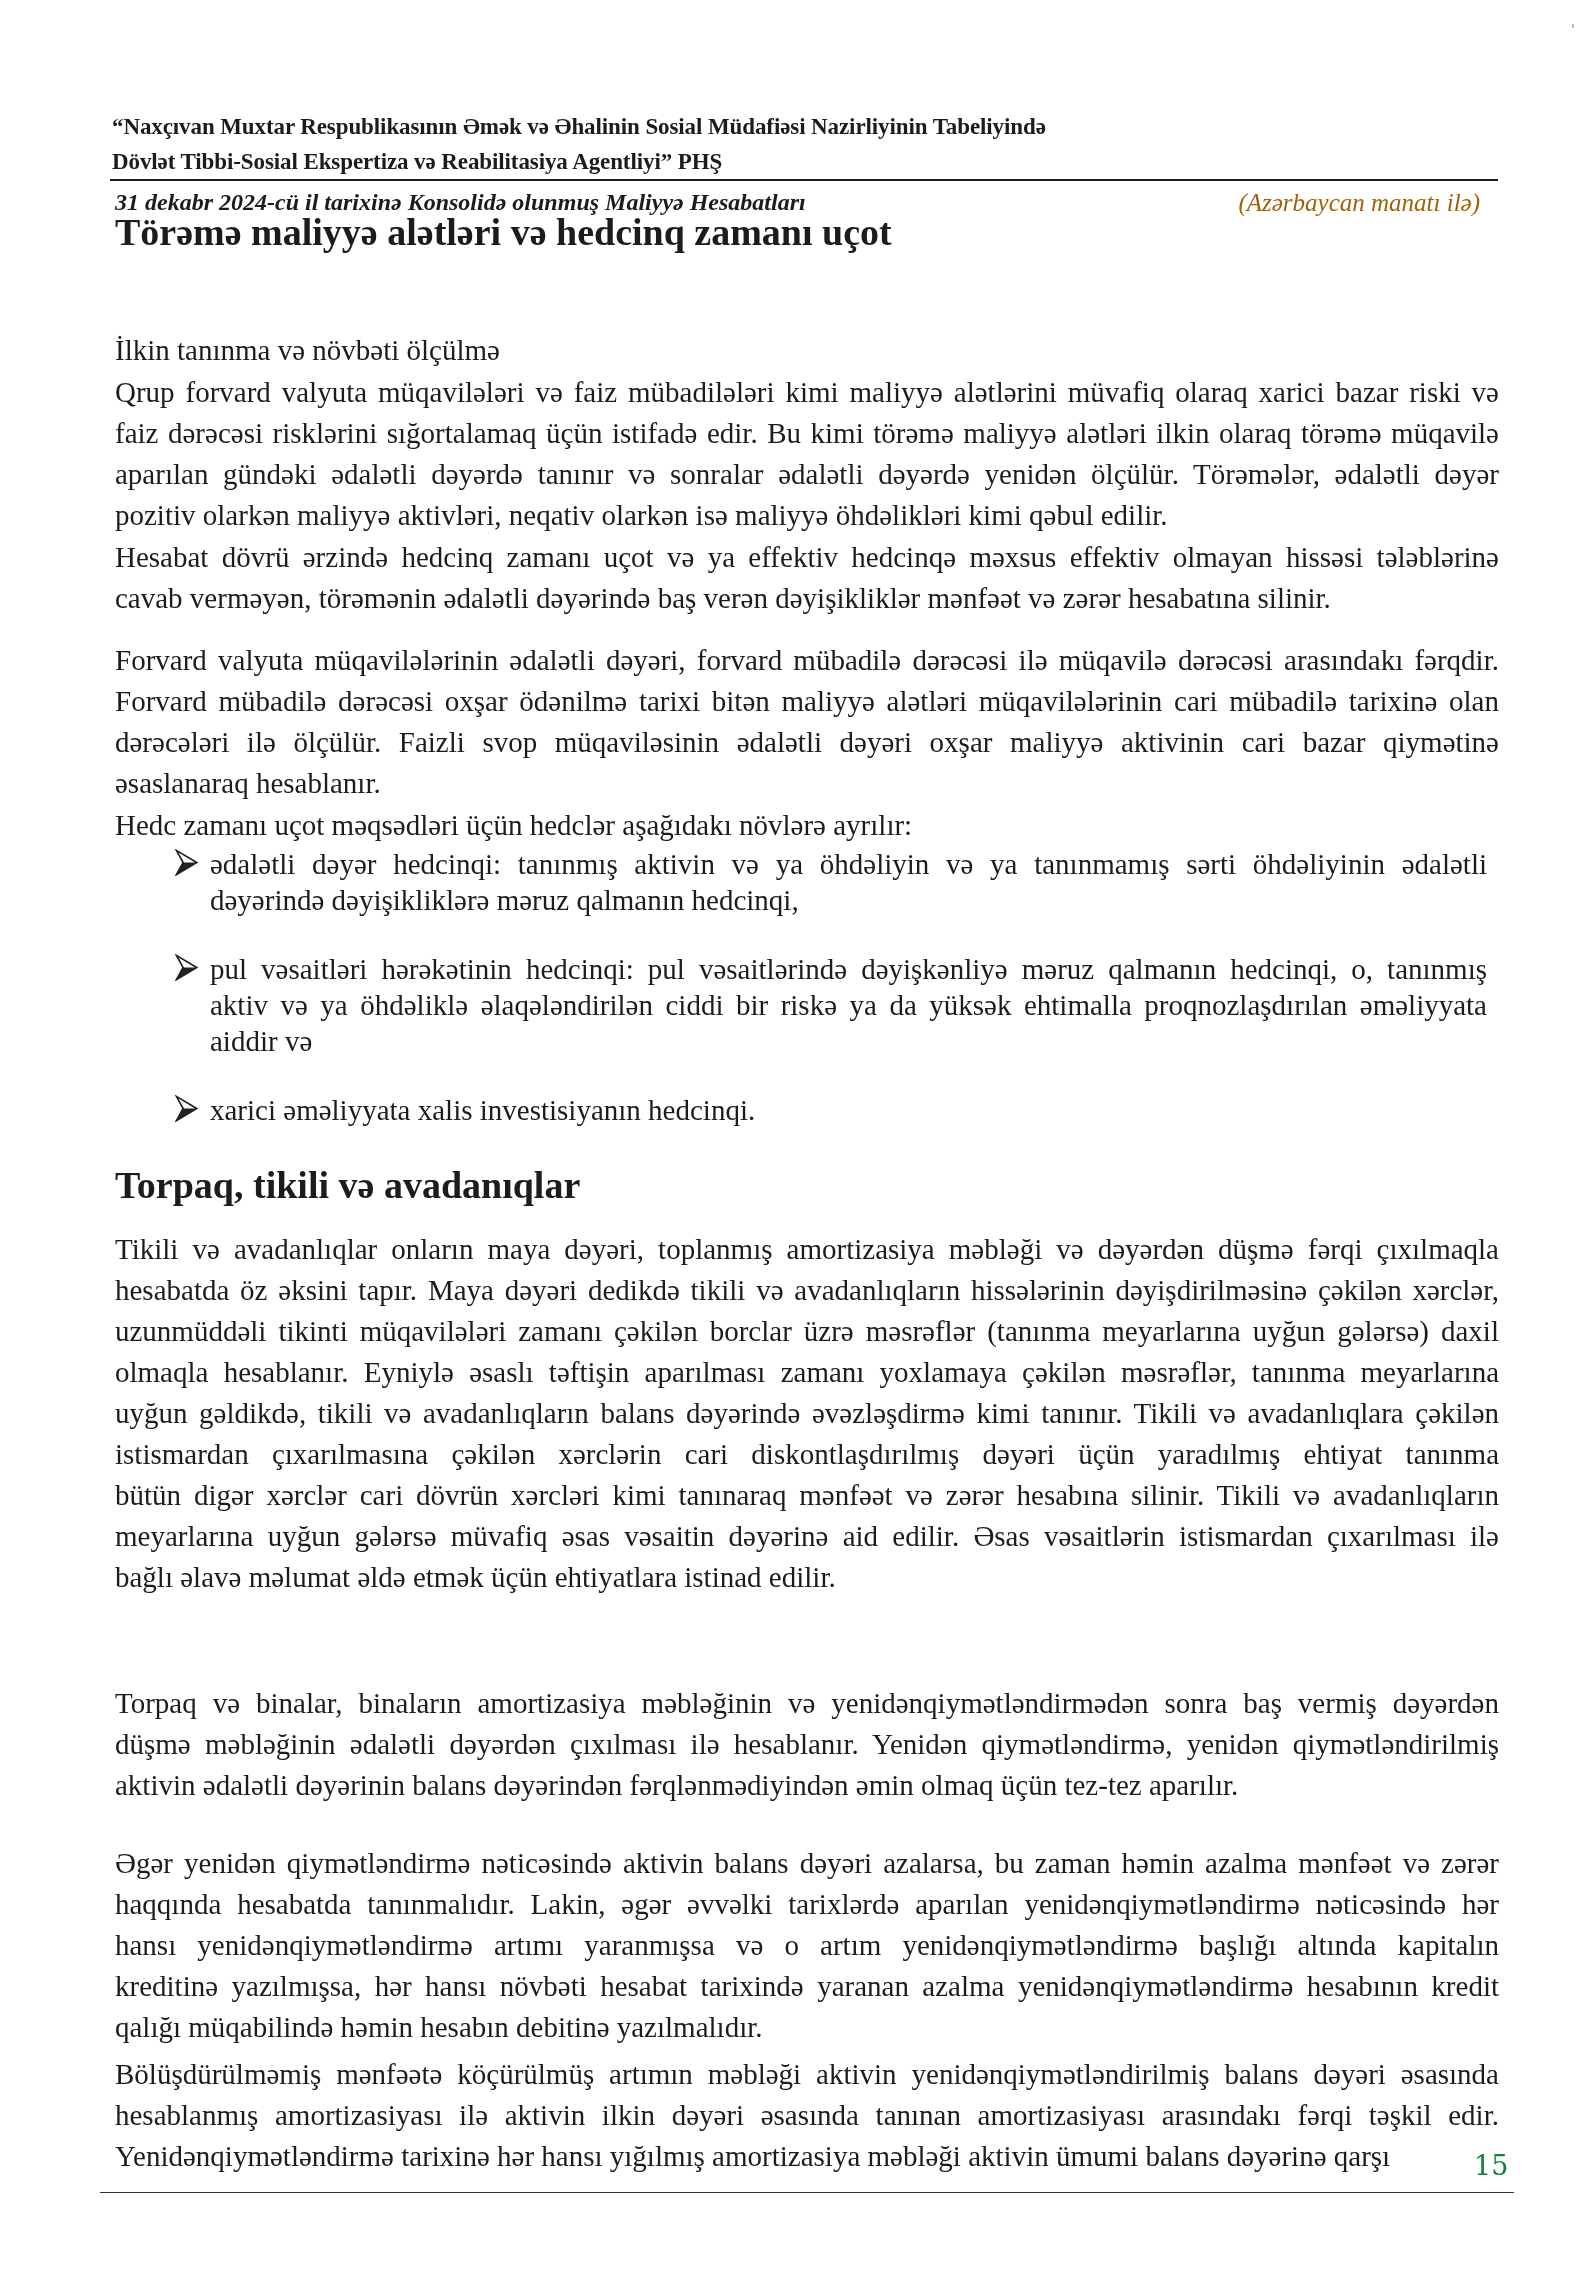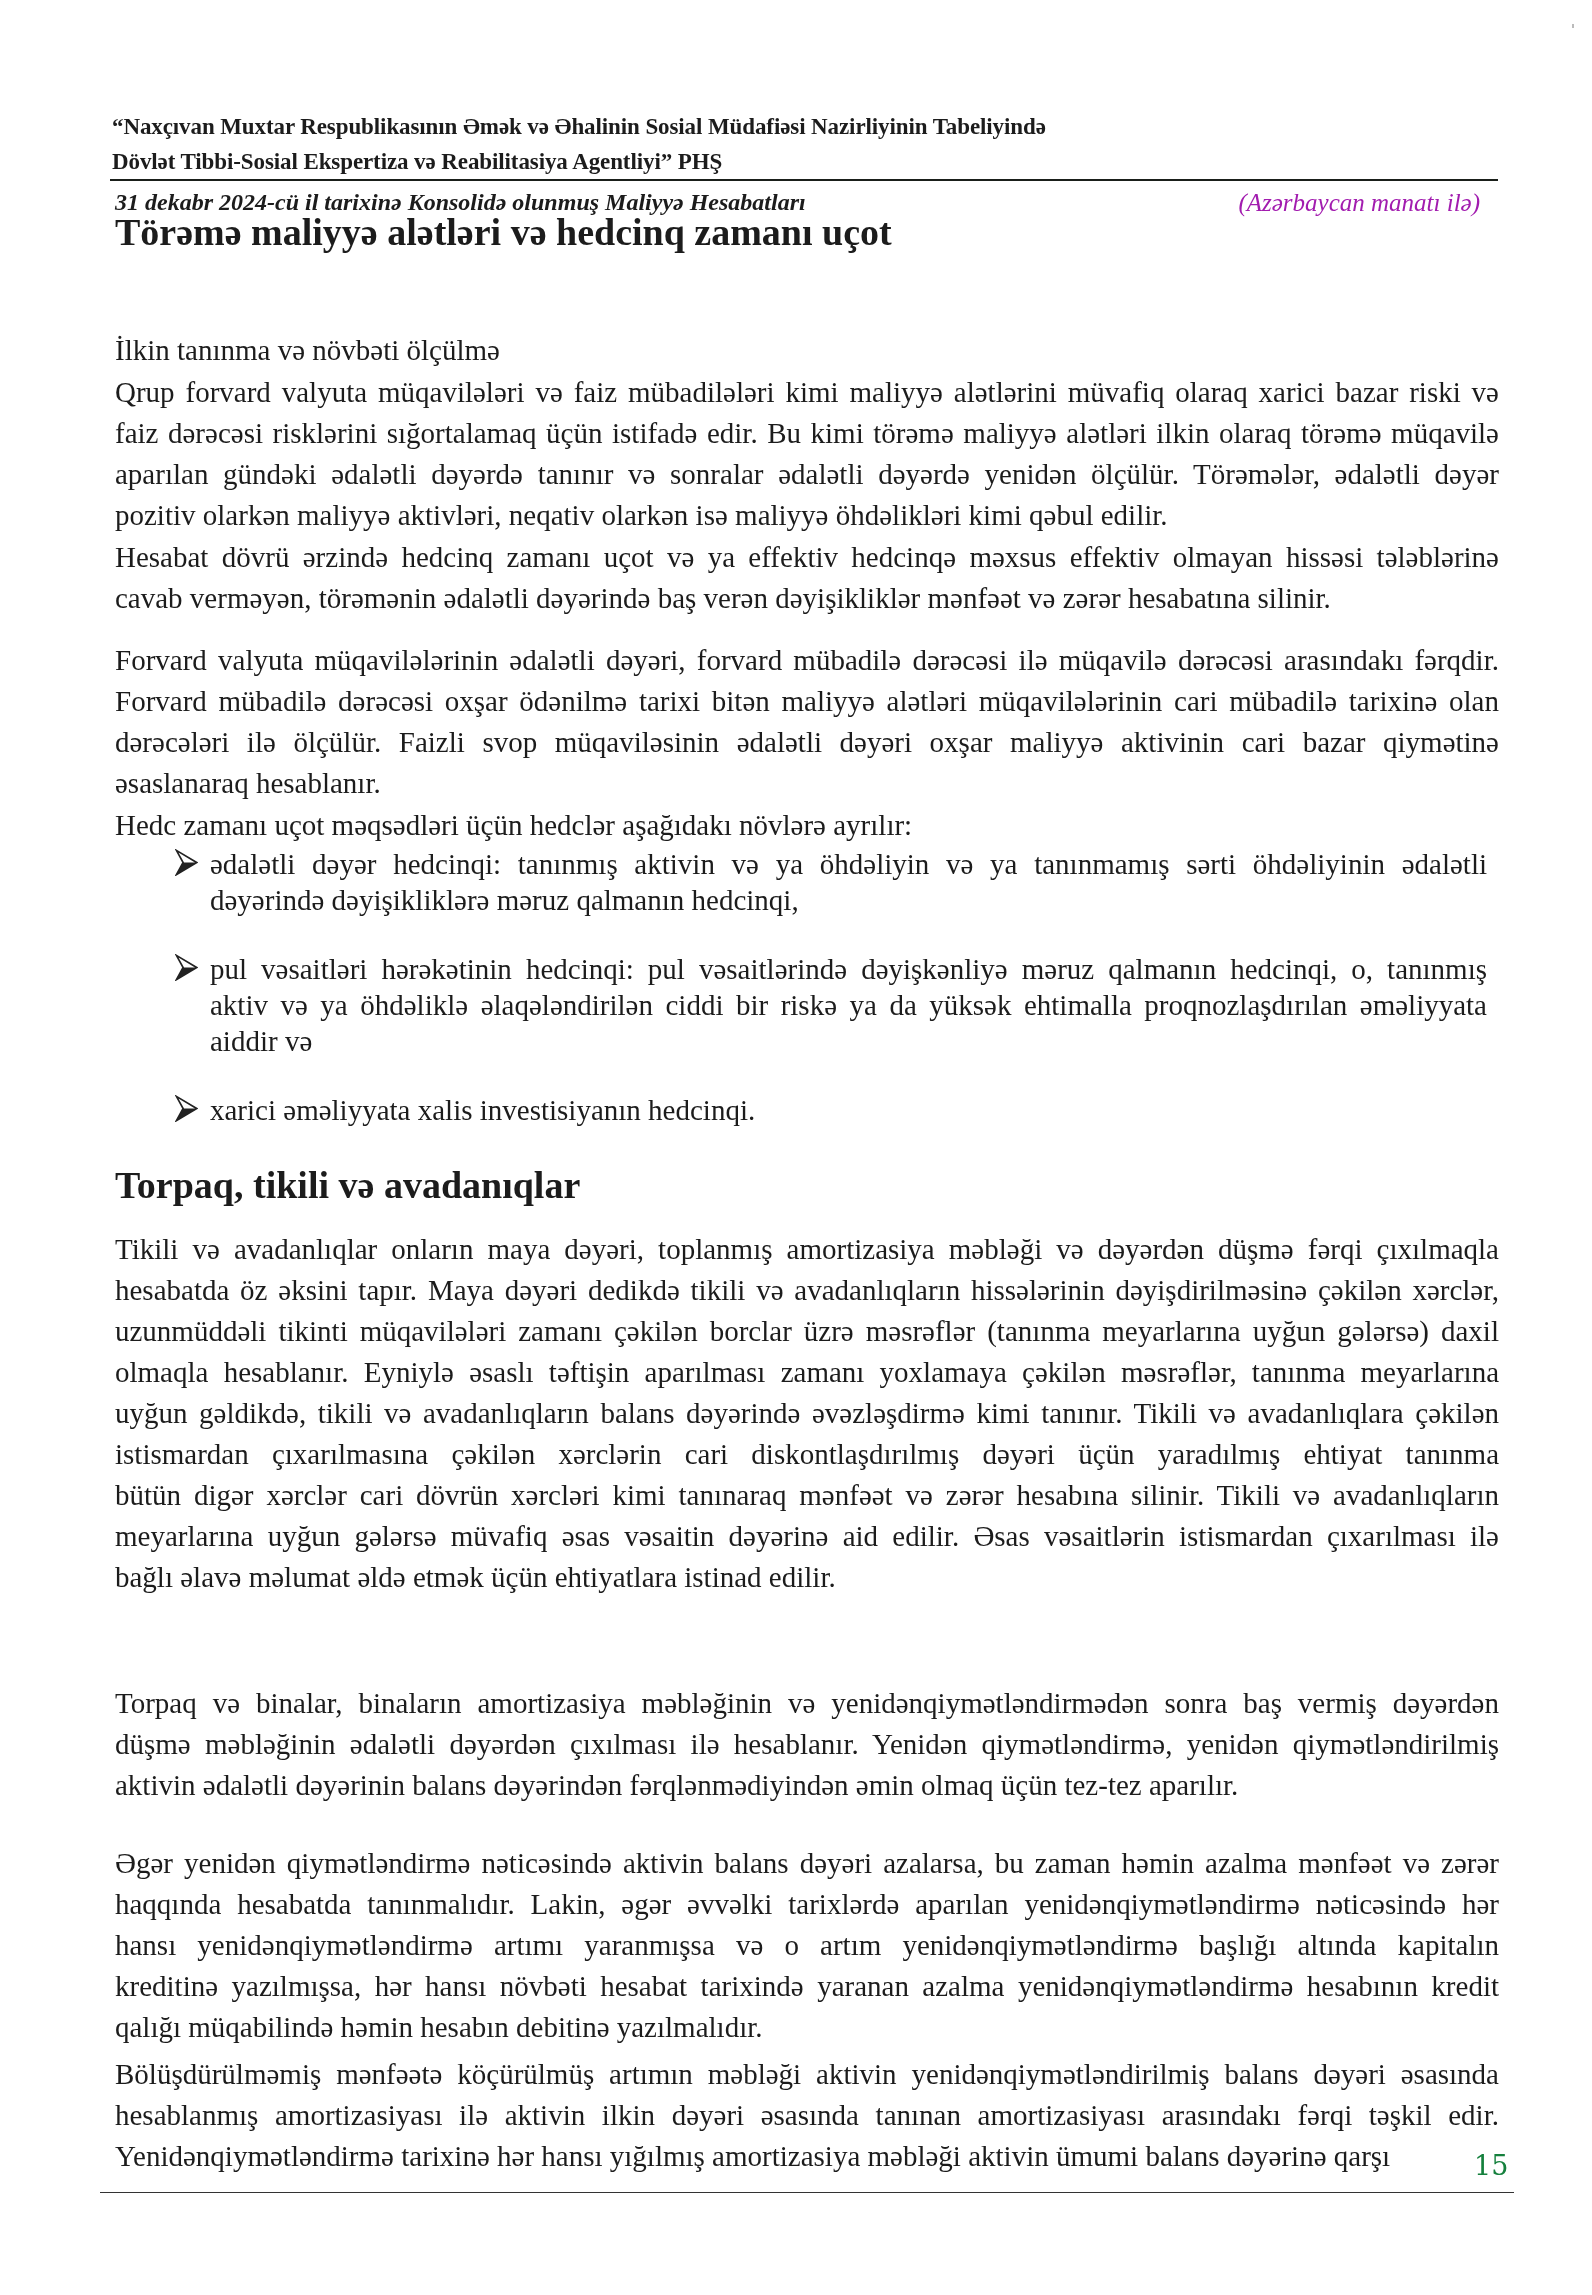--- a/index.html
+++ b/index.html
@@ -7,21 +7,21 @@
          font-family: "Liberation Serif", "DejaVu Serif", serif; color: #1c1c1c; }
   .page { position: absolute; left: 0; top: 0; width: 1592px; height: 2295px; }
 
   .hdr-title { position: absolute; left: 112px; top: 109px; width: 1413px;
                font-weight: bold; font-size: 23px; line-height: 35px; letter-spacing: -0.1px; }
   .hdr-title div { white-space: nowrap; }
   .hdr-rule { position: absolute; left: 110px; top: 179px; width: 1388px; height: 2px; background: #1a1f1a; }
   .hdr-sub { position: absolute; left: 115px; top: 188px; width: 1365px; height: 29px;
              font-size: 24px; line-height: 29px; }
   .hdr-sub .left { position: absolute; left: 0; top: 0; font-style: italic; font-weight: bold; white-space: nowrap; }
-  .hdr-sub .right { position: absolute; right: 0; top: 0; font-style: italic; white-space: nowrap; color: #a21caf; font-size: 25px; }
+  .hdr-sub .right { position: absolute; right: 0; top: 0; font-style: italic; white-space: nowrap; color: #a16207; font-size: 25px; }
   .section-title { position: absolute; left: 115px; font-weight: bold; font-size: 38px; line-height: 35px; white-space: nowrap; }
 
   .para { position: absolute; left: 115px; width: 1384px; font-size: 29px; line-height: 41px;
           text-align: justify; margin-top: 45px; }
   .para .ln { display: block; white-space: nowrap; text-align: justify; text-align-last: justify; }
   .para .ln.last { text-align-last: left; }
 
   .bullet { position: absolute; left: 175px; width: 1324px; font-size: 29px; line-height: 36px; }
   .bullet .arrow { position: absolute; left: 0; top: 2.7px; width: 23px; height: 27px; }
   .bullet .btext { position: absolute; left: 35px; width: 1277px; }

